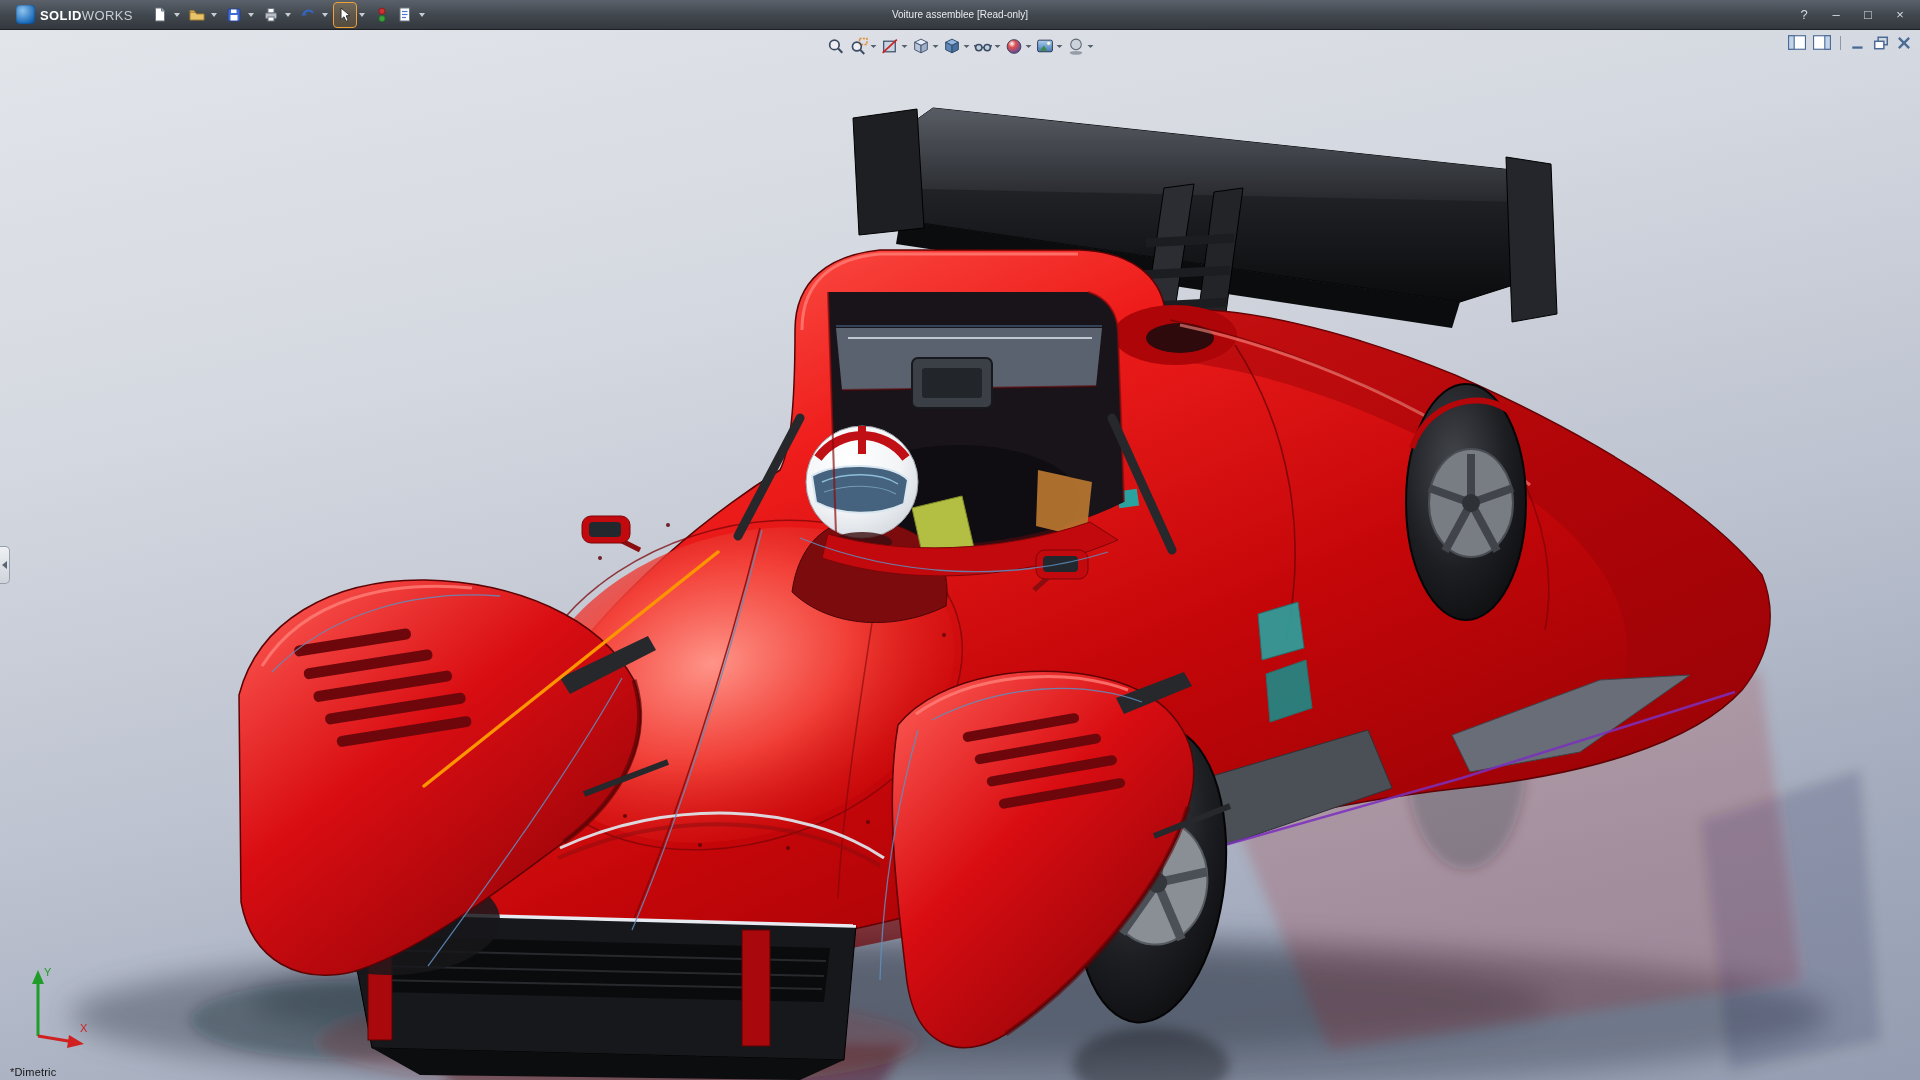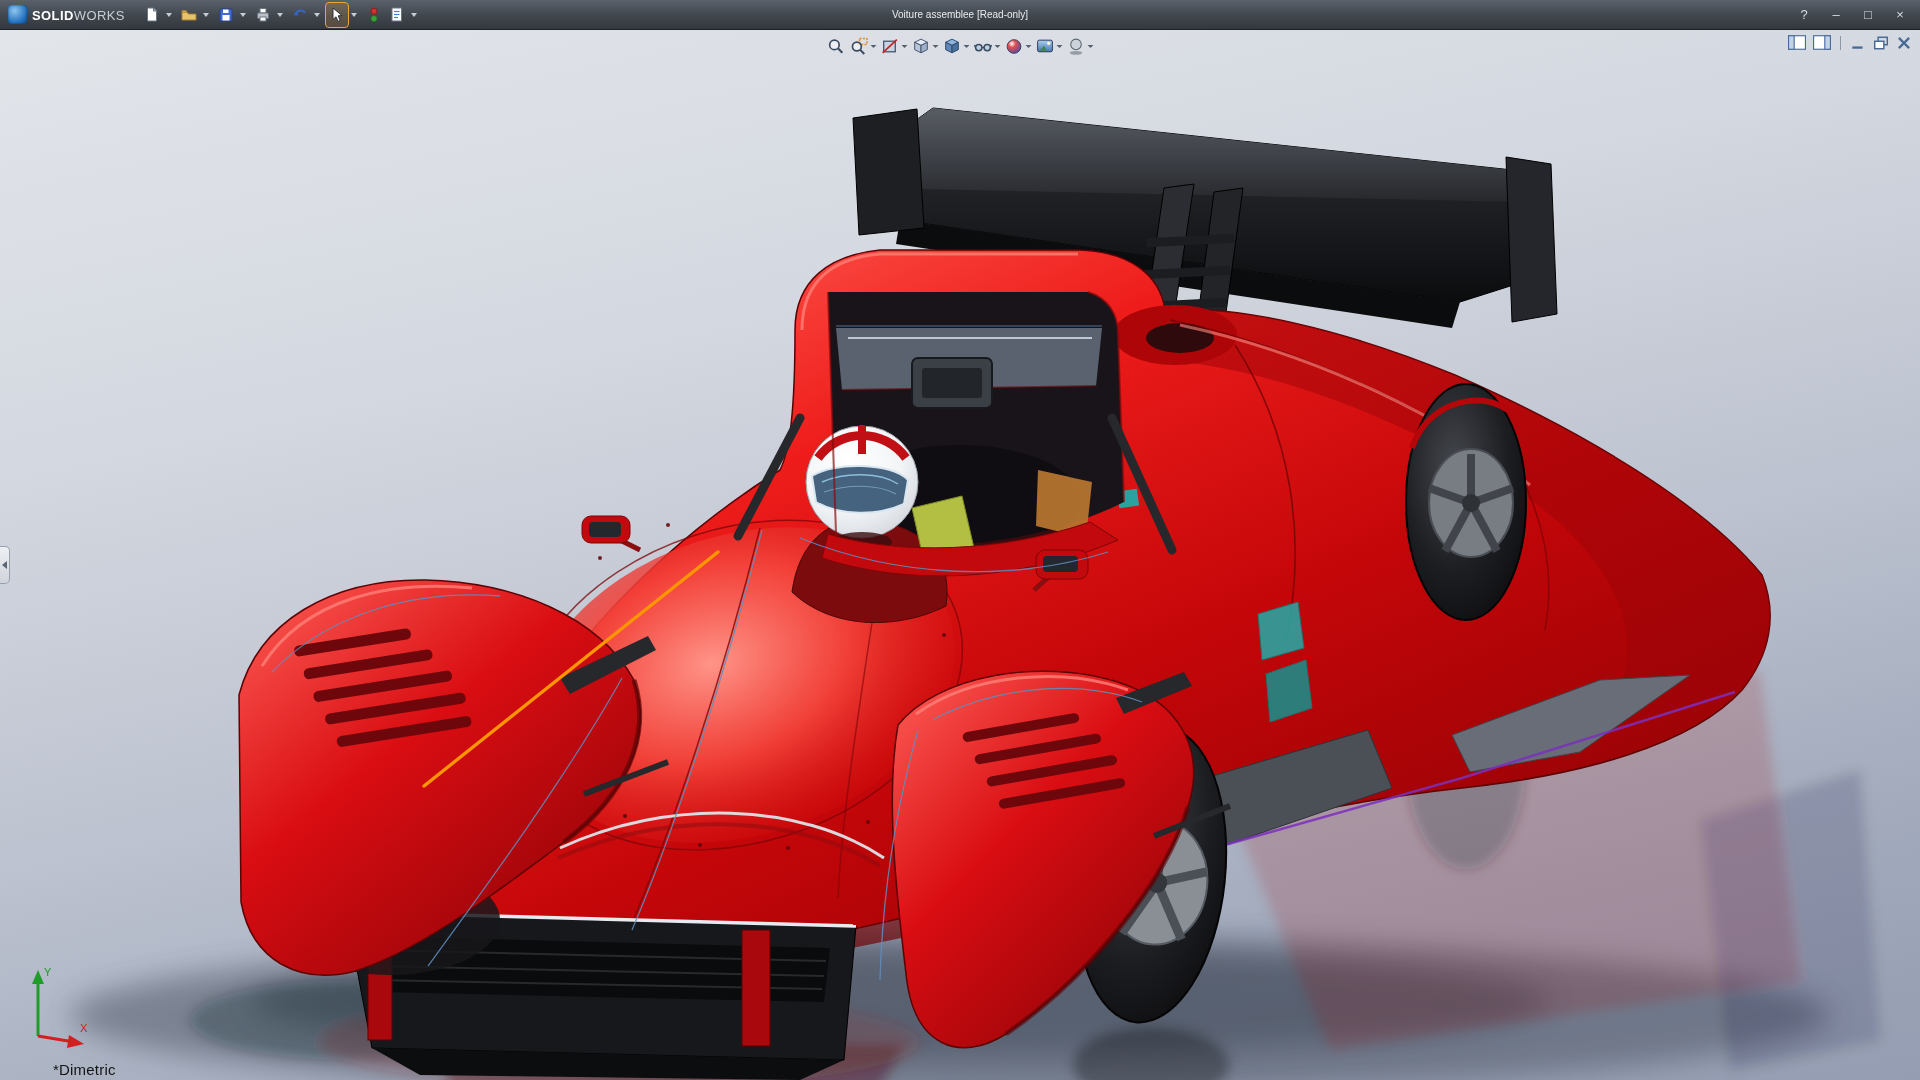--- a/index.html
+++ b/index.html
@@ -3,21 +3,21 @@
 <meta charset="utf-8">
 <style>
   * { margin:0; padding:0; box-sizing:border-box; }
   html,body { width:1920px; height:1080px; overflow:hidden; font-family:"Liberation Sans", sans-serif; background:#000; }
   .app { position:absolute; inset:0; }
 
   
   .titlebar { position:absolute; top:0; left:0; right:0; height:30px;
     background:linear-gradient(#5a616a 0%, #40464d 55%, #33383e 100%);
     border-bottom:1px solid #1d2023; display:flex; align-items:center; z-index:50; }
-  .brand { display:flex; align-items:center; gap:5px; padding:0 16px 0 8px; }
+  .brand { display:flex; align-items:center; gap:5px; padding:0 16px 0 8px;margin-left:8px; }
   .ds-badge { width:19px; height:19px; border-radius:4px;
     background:radial-gradient(circle at 35% 30%, #8ec4ee, #1d6cba 70%, #0d4a8c);
     box-shadow:inset 0 0 2px #073a70; }
   .brand-solid { color:#ffffff; font-weight:700; font-size:13px; letter-spacing:.4px; }
   .brand-works { color:#c9ced4; font-weight:400; font-size:13px; letter-spacing:.4px; }
   .tb-group { display:flex; align-items:center; gap:1px; }
   .tb-btn { height:24px; display:flex; align-items:center; padding:0 2px; border-radius:3px; cursor:default; }
   .tb-btn .icon18 { display:block; }
   .tb-btn.active { outline:1.5px solid #f0a237; background:rgba(240,162,55,.18); }
   .caret-dn { width:0; height:0; border-left:3.5px solid transparent; border-right:3.5px solid transparent;
@@ -45,21 +45,21 @@
 
   
   .left-tab { position:absolute; left:0; top:516px; width:10px; height:38px;
     background:linear-gradient(#eef0f3,#cfd4db); border:1px solid #96a0ae; border-left:none;
     border-radius:0 5px 5px 0; display:flex; align-items:center; justify-content:center; cursor:pointer; }
   .left-tab-arrow { width:0; height:0; border-top:4px solid transparent; border-bottom:4px solid transparent;
     border-right:5px solid #5a6673; }
 
   
   .triad { position:absolute; left:14px; bottom:28px; }
-  .view-label { position:absolute; left:10px; bottom:2px; font-size:15px; color:#141414; letter-spacing:.2px;margin-left:43px; }
+  .view-label { position:absolute; left:10px; bottom:2px; font-size:11px; color:#141414; letter-spacing:.2px; }
 </style>
 </head>
 <body>
 
 <div class="app">
 
   <div class="titlebar">
     <div class="brand">
       <span class="ds-badge"></span>
       <span>

